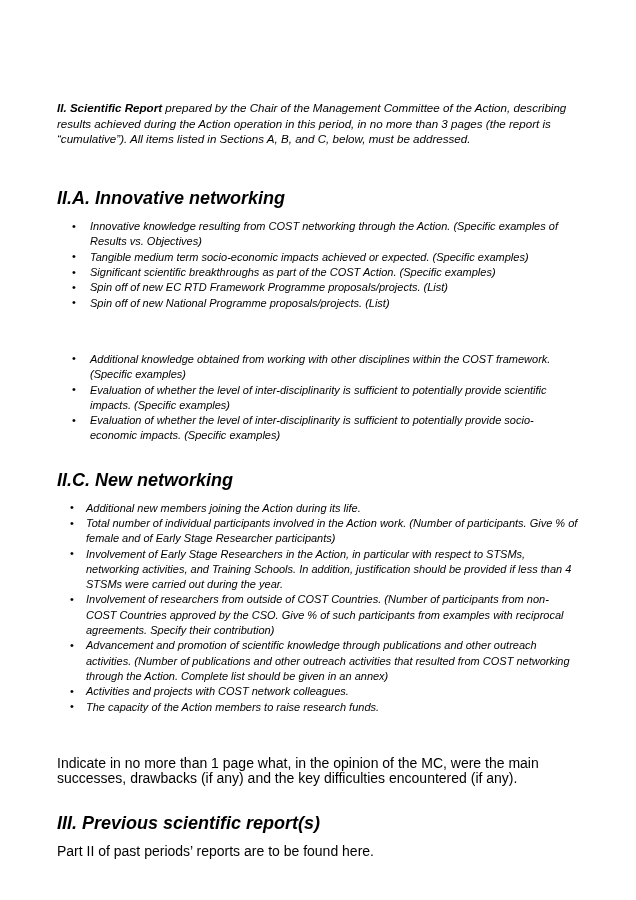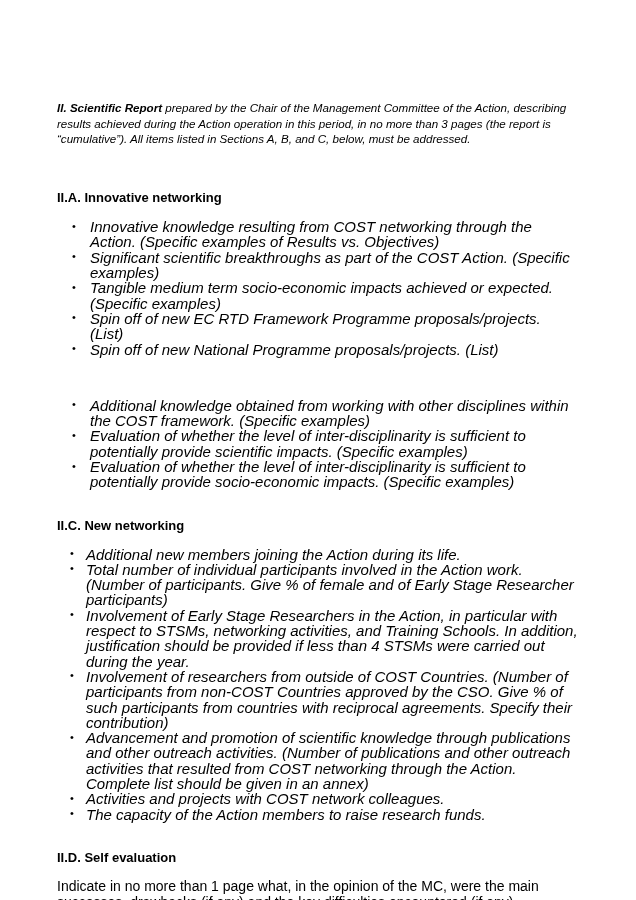--- a/index.html
+++ b/index.html
@@ -40,41 +40,42 @@
     font-weight: bold;
     font-style: italic;
   }
   .para-gap {
     height: 15.5px;
   }
 
   
   .section-heading {
     font-weight: bold;
-    font-size: 13px;
+    font-style: italic;
+    font-size: 18px;
     line-height: 16px;
     margin: 0;
   }
   .h-gap-before {
     height: 28px;
   }
   .h-gap-after {
     height: 13px;
   }
 
   
   ul.bullets {
     list-style: none;
     margin: 0;
     padding: 0;
   }
   ul.bullets li {
     position: relative;
     font-style: italic;
-    font-size: 15px;
+    font-size: 11px;
     line-height: 15.3px;
     padding-left: 33px;
     margin: 0 0 0 0;
   }
   ul.bullets li::before {
     content: "\2022";
     position: absolute;
     left: 15px;
     top: -0.5px;
     font-style: normal;
@@ -106,49 +107,48 @@
     <p class="para-italic"><span class="lead">II. Scientific Report</span><span> prepared by the Chair of the Management Committee of the Action, describing results achieved during the Action operation in this period, in no more than 3 pages (the report is “cumulative”). All items listed in Sections A, B, and C, below, must be addressed.</span></p>
 
     <div class="para-gap"></div>
 
 
     <div class="h-gap-before"></div>
     <h2 class="section-heading">II.A. Innovative networking</h2>
     <div class="h-gap-after"></div>
     <ul class="bullets">
       <li>Innovative knowledge resulting from COST networking through the Action. (Specific examples of Results vs. Objectives)</li>
+      <li>Tangible medium term socio-economic impacts achieved or expected. (Specific examples)</li>
       <li>Significant scientific breakthroughs as part of the COST Action. (Specific examples)</li>
-      <li>Tangible medium term socio-economic impacts achieved or expected. (Specific examples)</li>
       <li>Spin off of new EC RTD Framework Programme proposals/projects. (List)</li>
       <li>Spin off of new National Programme proposals/projects. (List)</li>
     </ul>
 
     <div class="h-gap-before"></div>
     <div class="h-gap-after"></div>
     <ul class="bullets">
       <li>Additional knowledge obtained from working with other disciplines within the COST framework. (Specific examples)</li>
       <li>Evaluation of whether the level of inter-disciplinarity is sufficient to potentially provide scientific impacts. (Specific examples)</li>
       <li>Evaluation of whether the level of inter-disciplinarity is sufficient to potentially provide socio-economic impacts. (Specific examples)</li>
     </ul>
 
     <div class="h-gap-before"></div>
     <h2 class="section-heading">II.C. New networking</h2>
     <div class="h-gap-after"></div>
     <ul class="bullets tight">
       <li>Additional new members joining the Action during its life.</li>
       <li>Total number of individual participants involved in the Action work. (Number of participants. Give % of female and of  Early Stage Researcher participants)</li>
       <li>Involvement of Early Stage Researchers in the Action, in particular with respect to STSMs, networking activities, and Training Schools. In addition, justification should be provided if less than 4 STSMs were carried out during the year.</li>
-      <li>Involvement of researchers from outside of COST Countries. (Number of participants from non-COST Countries approved by the CSO. Give % of such participants from countries with reciprocal agreements. Specify their contribution)</li>
+      <li>Involvement of researchers from outside of COST Countries. (Number of participants from non-COST Countries approved by the CSO. Give % of such participants from examples with reciprocal agreements. Specify their contribution)</li>
       <li>Advancement and promotion of scientific knowledge through publications and other outreach activities. (Number of publications and other outreach activities that resulted from COST networking through the Action. Complete list should be given in an annex)</li>
       <li>Activities and projects with COST network colleagues.</li>
       <li>The capacity of the Action members to raise research funds.</li>
     </ul>
 
     <div class="h-gap-before"></div>
-    <h2 class="section-heading">II.D. Self evaluation</h2>
     <div class="h-gap-after"></div>
     <p class="para-roman">Indicate in no more than 1 page what, in the opinion of the MC, were the main successes, drawbacks (if any) and the key difficulties encountered (if any).</p>
 
     <div class="h-gap-before"></div>
     <h2 class="section-heading">III. Previous scientific report(s)</h2>
     <div class="h-gap-after"></div>
     <p class="para-roman">Part II of past periods’ reports are to be found here.</p>
 
   </div>
 </div>

